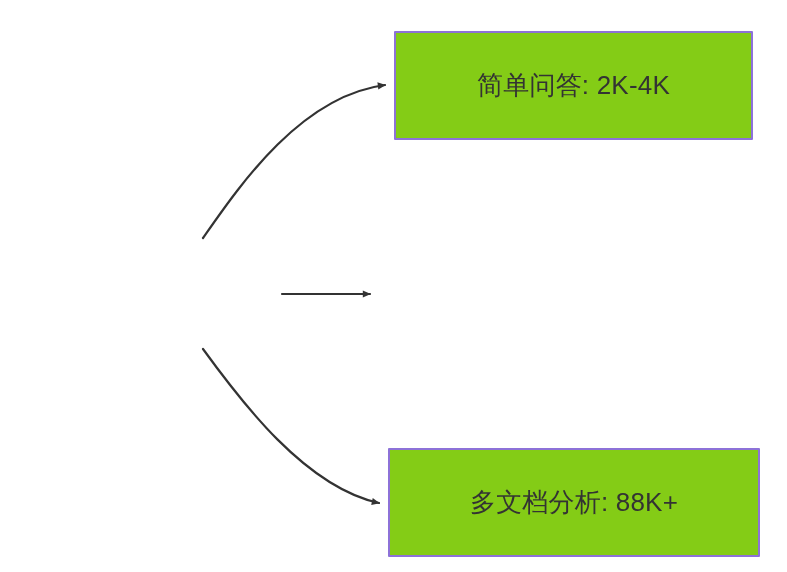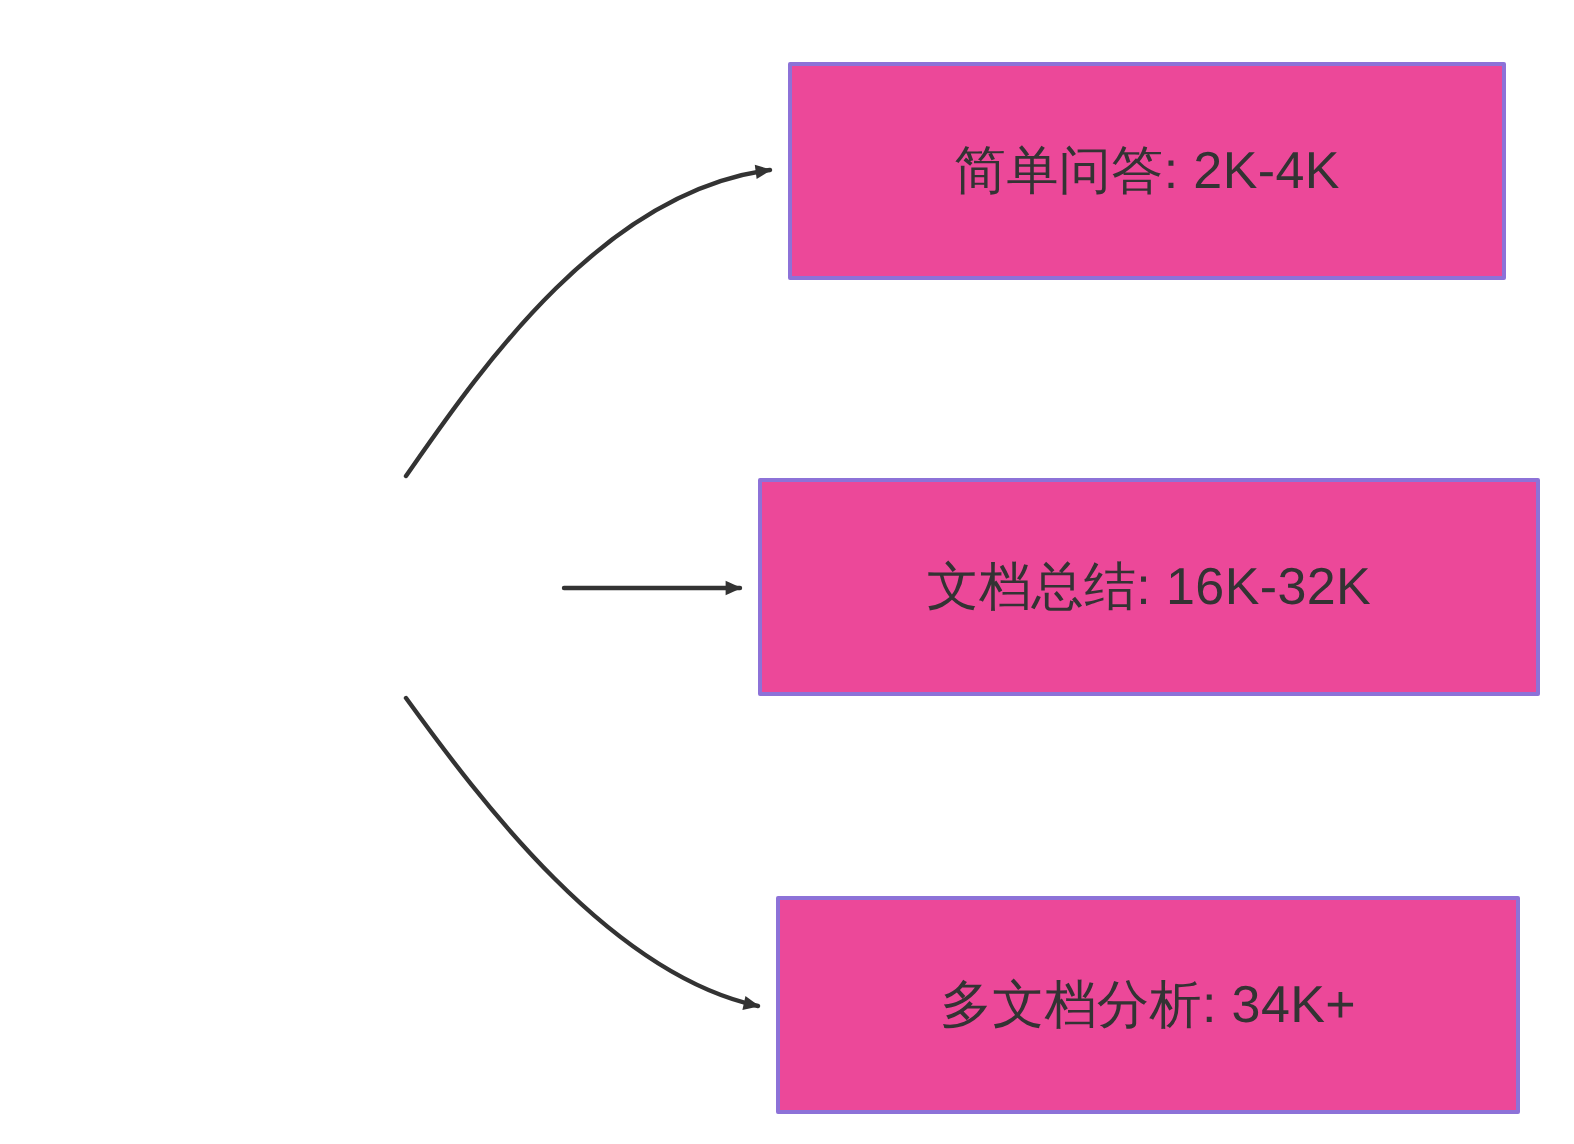--- a/index.html
+++ b/index.html
@@ -21,21 +21,21 @@
     position: absolute;
     left: 0;
     top: 0;
     width: 787px;
     height: 572px;
     pointer-events: none;
   }
   .node {
     position: absolute;
     box-sizing: border-box;
-    background: #ec4899;
+    background: #84cc16;
     border: 2px solid #8d72d8;
     border-radius: 1px;
     display: flex;
     align-items: center;
     justify-content: center;
     z-index: 2;
   }
   .node-label {
     color: #333333;
     font-size: 26px;
@@ -86,21 +86,18 @@
     <path d="M 282 294 L 370 294" fill="none" stroke="#333333" stroke-width="2.2" stroke-linecap="round" marker-end="url(#arrowhead)"></path>
 
     <path d="M 203 349 C 240 400 305 487 379 503" fill="none" stroke="#333333" stroke-width="2.2" stroke-linecap="round" marker-end="url(#arrowhead)"></path>
   </svg>
 
 
   <div class="node" id="node-target-0">
     <span class="node-label">简单问答: 2K-4K</span>
   </div>
 
-  <div class="node" id="node-target-1">
-    <span class="node-label">文档总结: 16K-32K</span>
-  </div>
 
   <div class="node" id="node-target-2">
-    <span class="node-label">多文档分析: 34K+</span>
+    <span class="node-label">多文档分析: 88K+</span>
   </div>
 
 </div>
 
 </body></html>

